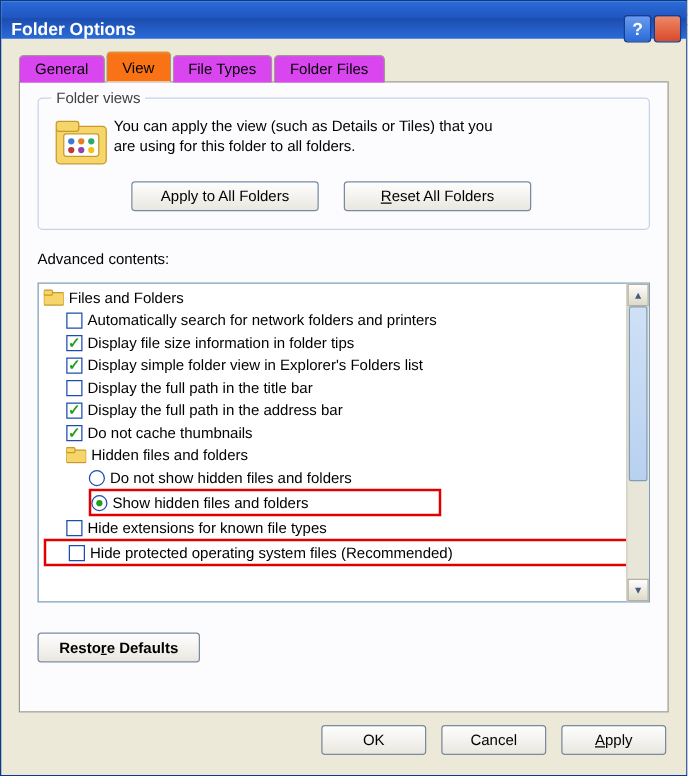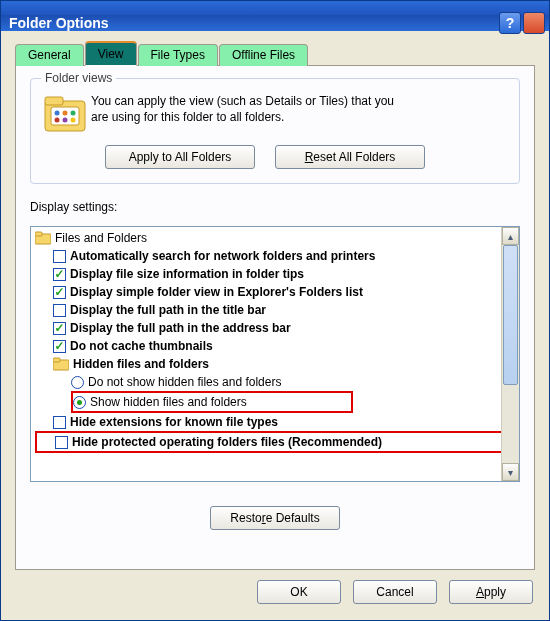--- a/index.html
+++ b/index.html
@@ -60,30 +60,30 @@
   }
   .tabstrip {
     display: flex;
     align-items: flex-end;
     gap: 0;
     height: 24px;
   }
   .tab {
     border: 1px solid #9e9a8f;
     border-bottom: none;
-    background: #86efac;
+    background: #d946ef;
     padding: 3px 12px 4px 12px;
     border-radius: 4px 4px 0 0;
     margin-right: 1px;
     position: relative;
     top: 1px;
     cursor: pointer;
   }
   .tab.active {
-    background: #0f766e;
+    background: #f97316;
     border-bottom: 1px solid #fcfcfe;
     border-top: 2px solid #e68b2c;
     padding-top: 4px;
     z-index: 2;
   }
   .tabpage {
     flex: 1;
     border: 1px solid #9e9a8f;
     background: #fcfcfe;
     padding: 12px 14px 12px 14px;
@@ -175,21 +175,21 @@
     border: 1px solid #7f9db9;
     border-radius: 2px;
   }
   .row {
     display: flex;
     align-items: center;
     gap: 4px;
     height: 18px;
     white-space: nowrap;
   }
-  .ind1 { padding-left: 18px; font-weight: bold; }
+  .ind1 { padding-left: 18px; }
   .ind2 { padding-left: 36px; }
   .folder-ico svg { width: 16px; height: 14px; display:block; }
   .cb {
     width: 13px; height: 13px;
     border: 1px solid #1c4db0;
     background: #fff;
     display: inline-flex;
     align-items: center; justify-content: center;
     cursor: pointer;
   }
@@ -210,22 +210,23 @@
     cursor: pointer;
   }
   .rb.sel::after {
     content: "";
     width: 5px; height: 5px;
     border-radius: 50%;
     background: #1ea01e;
   }
   .restore-row {
     display: flex;
-    justify-content: center;
+    justify-content: flex-start;
     margin-top: 12px;
+    font-weight: bold;
   }
   .bottom-buttons {
     display: flex;
     justify-content: flex-end;
     gap: 12px;
     padding: 10px 2px 2px 2px;
   }
   .bottom-buttons .xpbtn { min-width: 84px; }
   
   .hlwrap {
@@ -245,21 +246,21 @@
     <div class="title-btn" style="background:linear-gradient(to bottom,#ee8866,#d84a2a);"></div>
     <span class="close-x">✕</span>
   </div>
 
   <div class="client">
 
     <div class="tabstrip">
       <div class="tab">General</div>
       <div class="tab active">View</div>
       <div class="tab">File Types</div>
-      <div class="tab">Offline Files</div>
+      <div class="tab">Folder Files</div>
     </div>
 
     <div class="tabpage">
 
       <div class="groupbox">
         <div class="grouptitle">Folder views</div>
         <div class="fv-row">
           <div class="fv-icon">
             <svg viewBox="0 0 48 42">
               <rect x="2" y="8" width="40" height="30" rx="3" fill="#f6d66a" stroke="#c89a2a"></rect>
@@ -281,21 +282,21 @@
         <div class="fv-buttons">
           <button class="xpbtn">
             <span>Apply to All Folders</span>
           </button>
           <button class="xpbtn">
             <span class="ul">R</span><span>eset All Folders</span>
           </button>
         </div>
       </div>
 
-      <div class="adv-label">Display settings:</div>
+      <div class="adv-label">Advanced contents:</div>
 
       <div class="tree-wrap">
         <div class="tree">
 
           <div class="row">
             <span class="folder-ico">
               <svg viewBox="0 0 16 14">
                   <rect x="0" y="3" width="16" height="10" rx="1" fill="#f6d66a" stroke="#c89a2a"></rect>
                   <rect x="0" y="1" width="7" height="4" rx="1" fill="#f6d66a" stroke="#c89a2a"></rect>
                 </svg>
@@ -350,21 +351,21 @@
           </div>
 
           <div class="row ind1">
             <span class="cb"></span>
             <span>Hide extensions for known file types</span>
           </div>
 
           <div class="hlwrap" style="margin-left:0; width:476px;">
             <div class="row ind1">
               <span class="cb"></span>
-              <span>Hide protected operating folders files (Recommended)</span>
+              <span>Hide protected operating system files (Recommended)</span>
             </div>
           </div>
 
         </div>
         <div class="scrollbar">
           <div class="sb-btn">▴</div>
           <div class="sb-track">
             <div class="sb-thumb"></div>
           </div>
           <div class="sb-btn">▾</div>

